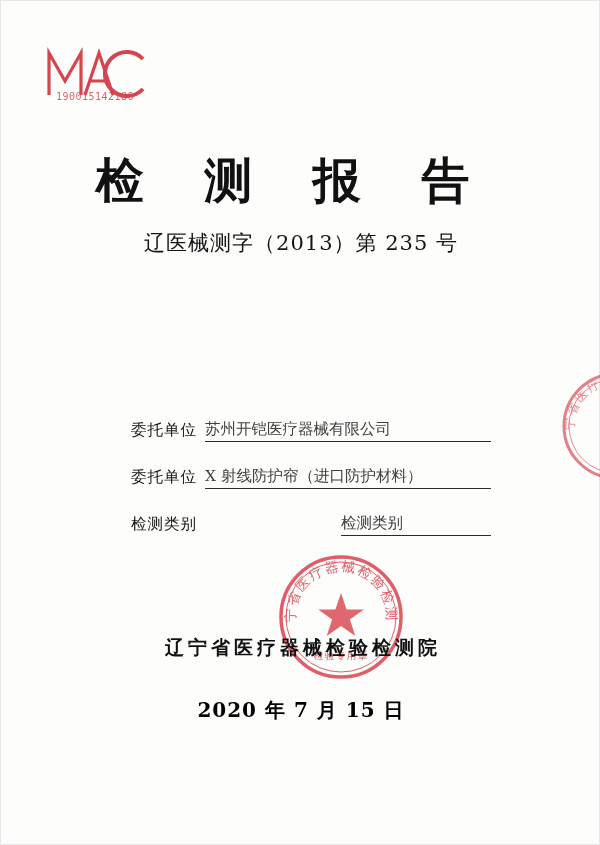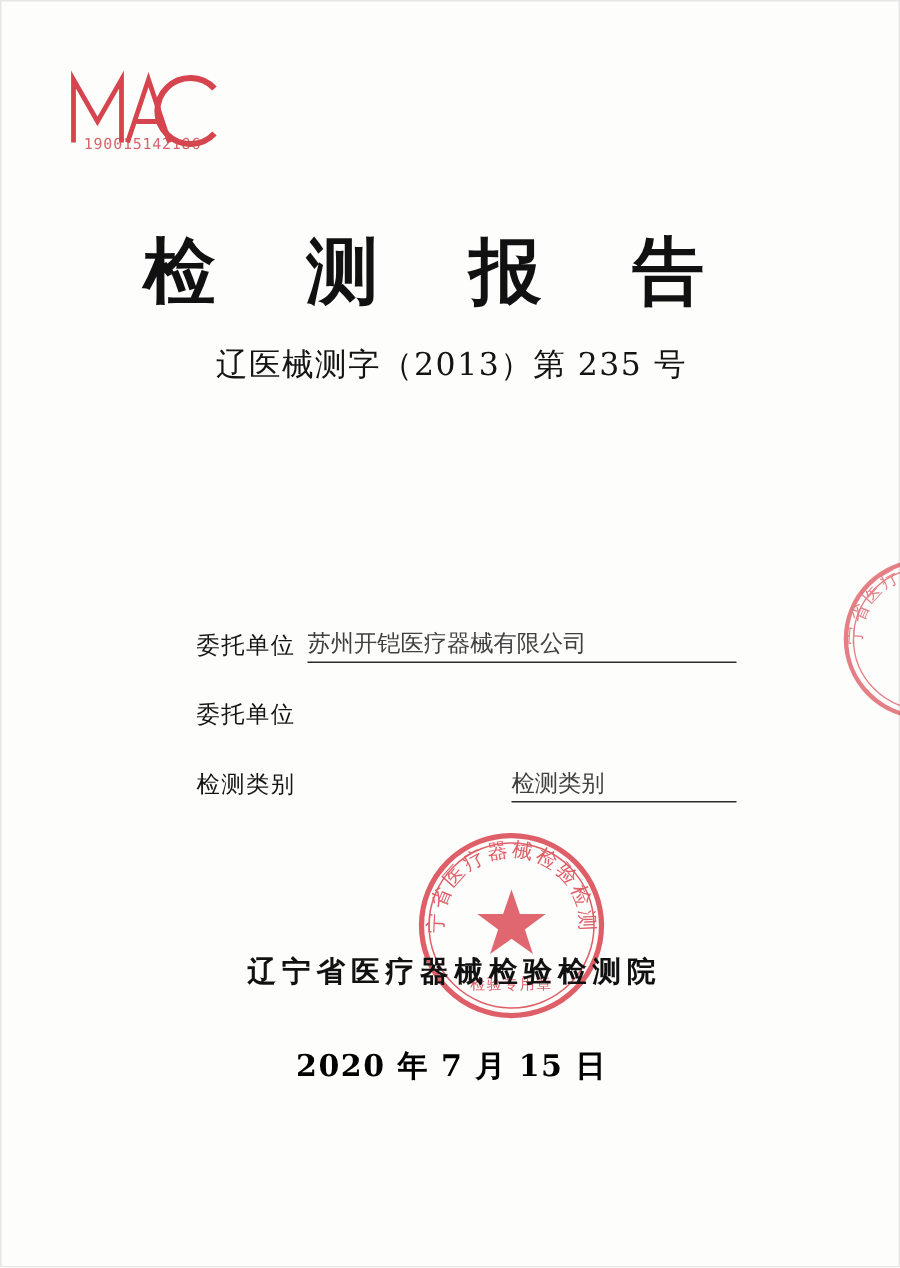--- a/index.html
+++ b/index.html
@@ -182,20 +182,21 @@
   <div class="title">检 测 报 告</div>
   <div class="subtitle">辽医械测字（2013）第 235 号</div>
 
   <div class="fields">
     <div class="field-row">
       <span class="field-label">委托单位</span>
       <span class="field-value">苏州开铠医疗器械有限公司</span>
     </div>
     <div class="field-row">
       <span class="field-label">委托单位</span>
+      <span class="field-value">X 射线防护帘（进口防护材料）</span>
     </div>
     <div class="field-row short">
       <span class="field-label">检测类别</span>
       <span class="field-value">检测类别</span>
     </div>
   </div>
 
   <div class="seal">
     <svg width="128" height="128" viewBox="0 0 128 128" xmlns="http://www.w3.org/2000/svg">
       <circle cx="64" cy="64" r="60" fill="none" stroke="#d6333f" stroke-width="3.5"></circle>

